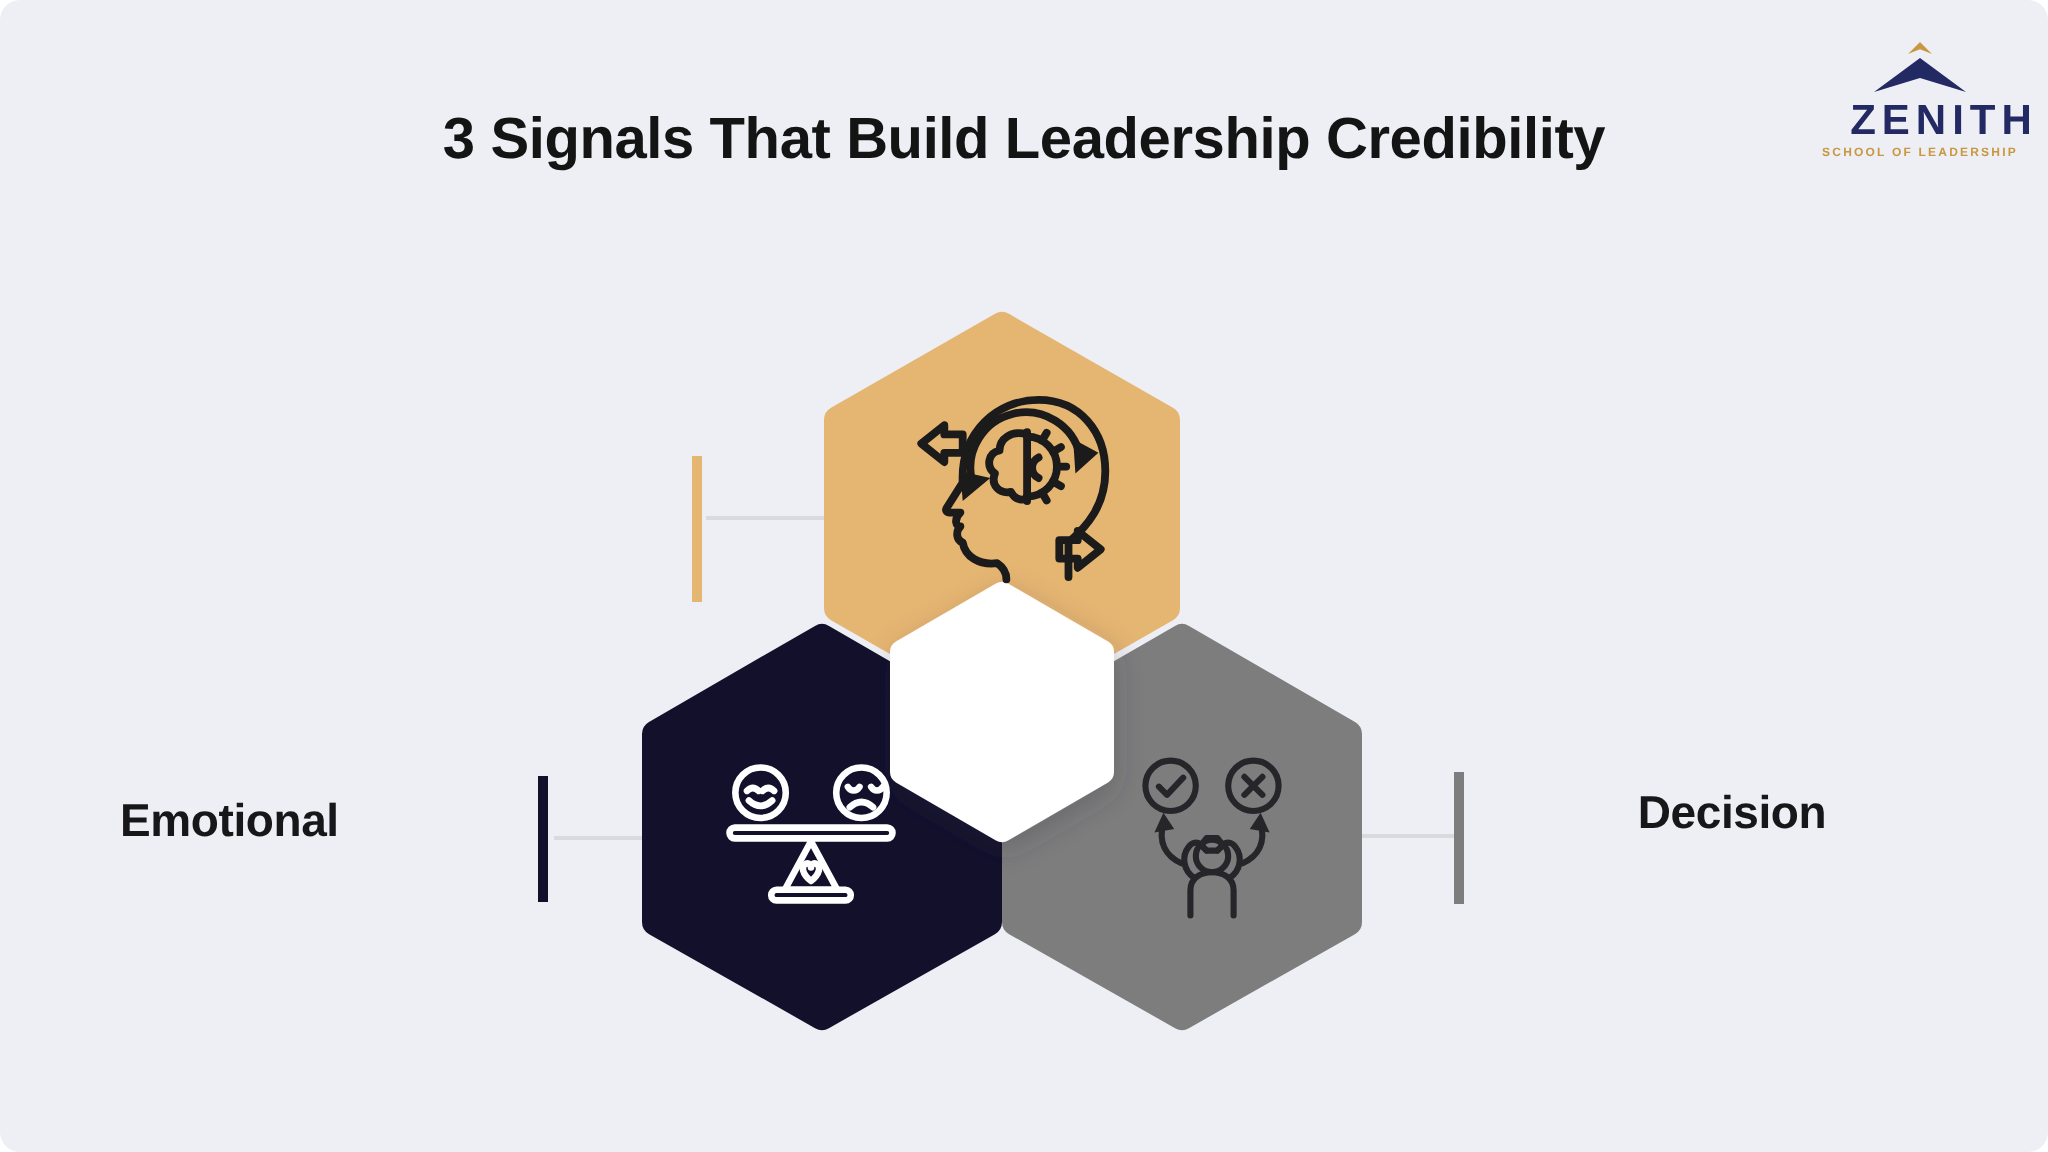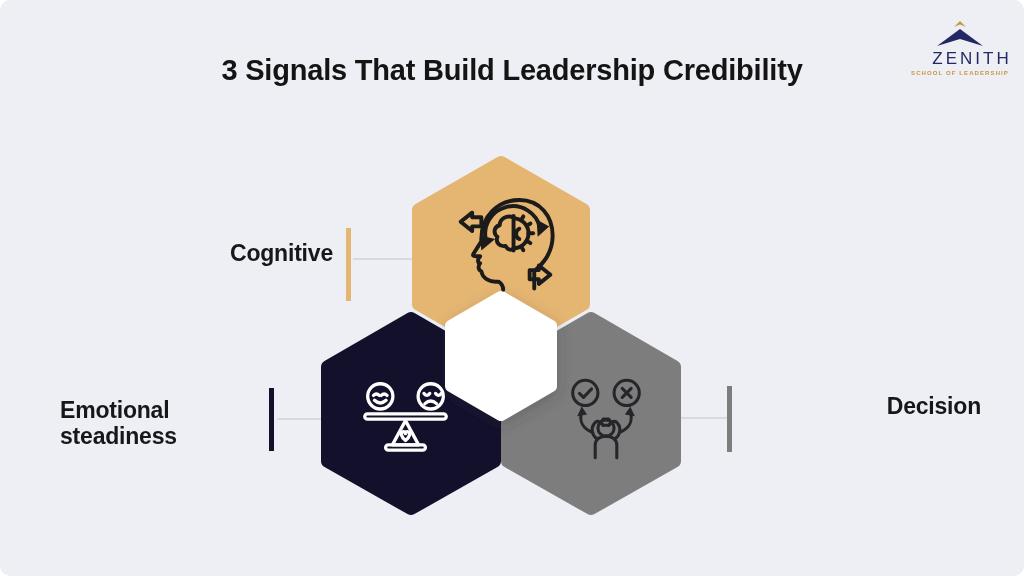--- a/index.html
+++ b/index.html
@@ -11,21 +11,21 @@
   .title{
     position:absolute;left:0;right:0;top:54px;text-align:center;
     font-size:29px;font-weight:800;letter-spacing:-0.2px;
     color:var(--title_text);
   }
   .logo{
     position:absolute;top:20px;right:6px;width:116px;
     display:flex;flex-direction:column;align-items:center;
   }
   .logo-name{
-    font-size:17px;font-weight:400;letter-spacing:3px;
+    font-size:21px;font-weight:700;letter-spacing:3px;
     color:var(--logo_navy);margin-top:2px;margin-left:24px;
   }
   .logo-tagline{
     font-size:6px;font-weight:700;letter-spacing:1.1px;
     color:var(--logo_gold);margin-top:1px;white-space:nowrap;
   }
   .scene{position:absolute;left:0;top:0;}
   .hex-gold{fill:var(--gold);stroke:var(--gold);}
   .hex-navy{fill:var(--navy);stroke:var(--navy);}
   .hex-gray{fill:var(--gray);stroke:var(--gray);}
@@ -38,21 +38,21 @@
   .ic-dark-fill{fill:var(--icon_dark);stroke:none;}
   .ic-light{stroke:var(--icon_light);fill:none;stroke-width:3.4;stroke-linecap:round;stroke-linejoin:round;}
   .ic-gray{stroke:var(--icon_decision);fill:none;stroke-width:3.4;stroke-linecap:round;stroke-linejoin:round;}
   .ic-gray-fill{fill:var(--icon_decision);stroke:none;}
   .label{
     position:absolute;font-weight:800;font-size:23px;line-height:26px;
     color:var(--label_text);letter-spacing:-0.2px;
   }
   .label-cognitive{left:128px;width:205px;top:240px;text-align:right;}
   .label-emotional{left:60px;width:195px;top:397px;text-align:left;}
-  .label-decision{left:751px;width:230px;top:393px;text-align:right;}
+  .label-decision{left:751px;width:230px;top:393px;text-align:center;}
 </style>
 </head>
 <body>
 
 <div class="canvas">
 
   <div class="title">3 Signals That Build Leadership Credibility</div>
 
   <div class="logo">
     <svg width="52" height="27" viewBox="0 0 52 27">
@@ -125,23 +125,21 @@
       <path class="ic-gray" d="M 60 72 C 66 68 67 60 63 55 C 61 52 58 52 56 54 L 53 57"></path>
       <path class="ic-gray" fill="var(--gray)" d="M 44 54 L 47 50 L 53 50 L 56 54 L 53 57 L 47 57 Z"></path>
       <path class="ic-gray" stroke-width="3" d="M 33 64 C 24 60 20 52 23 42"></path>
       <path class="ic-gray-fill" d="M 18 47 L 23 36 L 29 45 Z"></path>
       <path class="ic-gray" stroke-width="3" d="M 67 64 C 76 60 80 52 77 42"></path>
       <path class="ic-gray-fill" d="M 71 45 L 77 36 L 82 47 Z"></path>
     </g>
   </svg>
 
   <div class="label label-cognitive">
-    <div>Cognitive</div>
   </div>
   <div class="label label-emotional">
     <div>Emotional</div>
-    <div>steadiness</div>
   </div>
   <div class="label label-decision">
     <div>Decision</div>
   </div>
 
 </div>
 
 </body></html>

